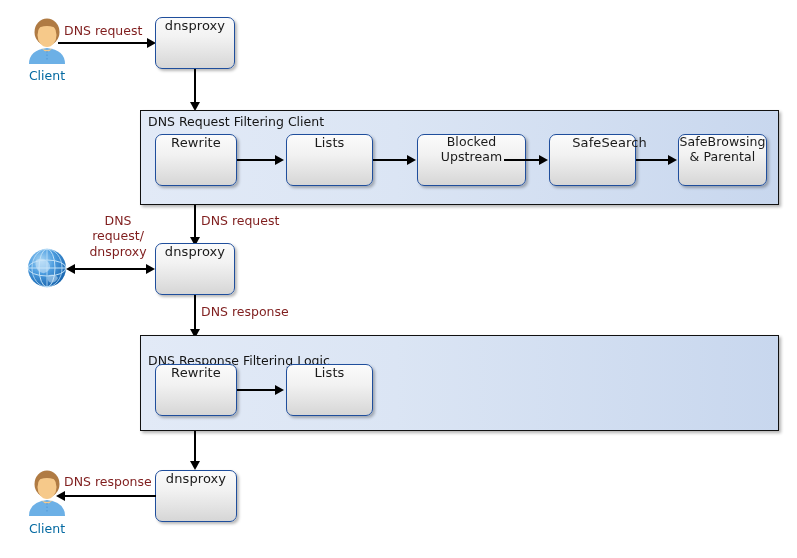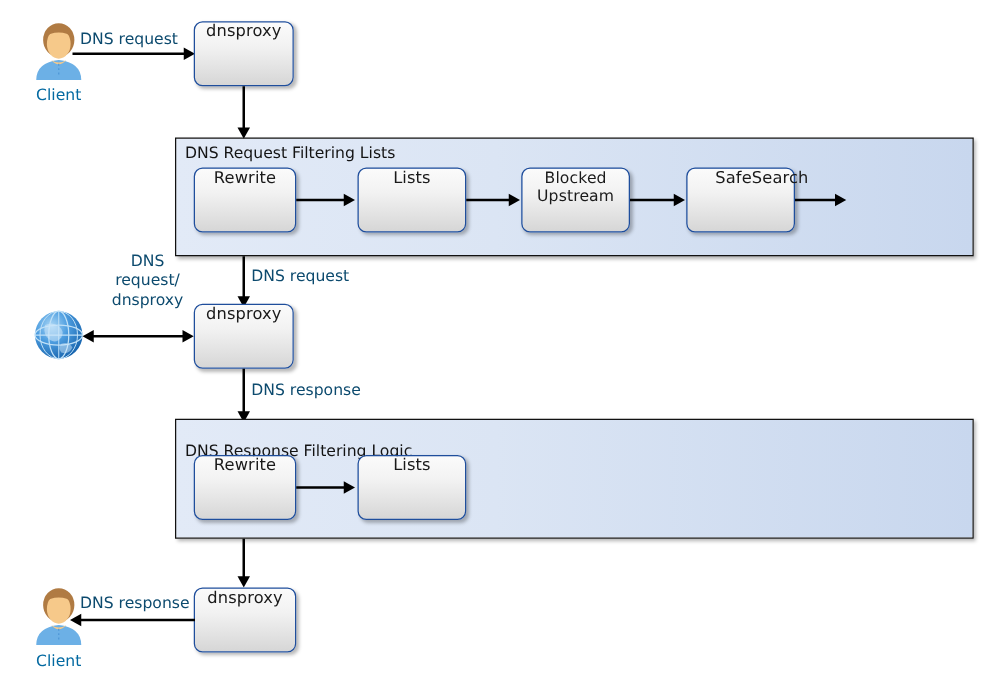--- a/index.html
+++ b/index.html
@@ -28,21 +28,21 @@
   
   .ln{position:absolute;background:#000;}
   .lnh{height:1.5px;}
   .lnv{width:1.5px;}
   .ah{position:absolute;width:0;height:0;}
   .ah-r{border-top:5px solid transparent;border-bottom:5px solid transparent;border-left:9px solid #000;}
   .ah-l{border-top:5px solid transparent;border-bottom:5px solid transparent;border-right:9px solid #000;}
   .ah-d{border-left:5px solid transparent;border-right:5px solid transparent;border-top:9px solid #000;}
 
   
-  .elabel{position:absolute;font-size:12.5px;color:#0c4a6e;white-space:nowrap;}
+  .elabel{position:absolute;font-size:12.5px;color:#7f1d1d;white-space:nowrap;}
   .elabel.multi{white-space:normal;text-align:center;line-height:1.22;}
 
   
   .cap{position:absolute;font-size:12.5px;color:#0369a1;text-align:center;line-height:1.2;}
 
   
   .person{position:absolute;width:46px;height:48px;}
   
   .globe{position:absolute;width:46px;height:46px;}
 </style>
@@ -68,49 +68,55 @@
   <div class="elabel" style="left:64px;top:23px;">DNS request</div>
 
   <div class="pbox" style="left:155px;top:17px;width:80px;height:52px;">
     <span>dnsproxy</span>
   </div>
 
   <div class="ln lnv" style="left:194px;top:69px;height:36px;"></div>
   <div class="ah ah-d" style="left:190px;top:102px;"></div>
 
   <div class="group" style="left:140px;top:110px;width:639px;height:95px;"></div>
-  <div class="group-title" style="left:148px;top:114px;">DNS Request Filtering Lists</div>
+  <div class="group-title" style="left:148px;top:114px;">DNS Request Filtering Client</div>
 
   <div class="pbox" style="left:155px;top:134px;width:82px;height:52px;">
     <span>Rewrite</span>
   </div>
   <div class="ln lnh" style="left:237px;top:159px;width:40px;"></div>
   <div class="ah ah-r" style="left:275px;top:155px;"></div>
 
   <div class="pbox" style="left:286px;top:134px;width:87px;height:52px;">
     <span>Lists</span>
   </div>
   <div class="ln lnh" style="left:373px;top:159px;width:36px;"></div>
   <div class="ah ah-r" style="left:407px;top:155px;"></div>
 
-  <div class="pbox small" style="left:417px;top:134px;width:87px;height:52px;">
+  <div class="pbox small" style="left:417px;top:134px;width:109px;height:52px;">
     <span>
       <span>Blocked</span><br>
       <span>Upstream</span>
     </span>
   </div>
   <div class="ln lnh" style="left:504px;top:159px;width:37px;"></div>
   <div class="ah ah-r" style="left:539px;top:155px;"></div>
 
   <div class="pbox" style="left:549px;top:134px;width:87px;height:52px;padding-left:34px;">
     <span>SafeSearch</span>
   </div>
   <div class="ln lnh" style="left:636px;top:159px;width:34px;"></div>
   <div class="ah ah-r" style="left:668px;top:155px;"></div>
 
+  <div class="pbox small" style="left:678px;top:134px;width:89px;height:52px;">
+    <span>
+      <span>SafeBrowsing</span><br>
+      <span>&amp; Parental</span>
+    </span>
+  </div>
 
   <div class="ln lnv" style="left:194px;top:205px;height:36px;"></div>
   <div class="ah ah-d" style="left:190px;top:237px;"></div>
   <div class="elabel" style="left:201px;top:213px;">DNS request</div>
 
   <div class="globe" style="left:24px;top:245px;">
     <svg viewBox="0 0 46 46" width="46" height="46">
       <defs>
         <radialGradient id="gl" cx="35%" cy="30%" r="75%">
           <stop offset="0%" stop-color="#a9d6f5"></stop>
@@ -125,21 +131,21 @@
       <line x1="4" y1="23" x2="42" y2="23" stroke="#bfe0f7" stroke-width="1"></line>
       <line x1="23" y1="4" x2="23" y2="42" stroke="#bfe0f7" stroke-width="0.8"></line>
       <path d="M12 15 q6 -3 11 1 q5 4 2 9 q-4 5 -9 2 q-6 -4 -4 -12 z" fill="#cfe8fa" opacity="0.55"></path>
       <path d="M25 30 q6 -2 9 3 q-3 6 -9 4 q-3 -4 0 -7 z" fill="#cfe8fa" opacity="0.5"></path>
     </svg>
   </div>
 
   <div class="ln lnh" style="left:74px;top:268px;width:74px;"></div>
   <div class="ah ah-l" style="left:66px;top:264px;"></div>
   <div class="ah ah-r" style="left:146px;top:264px;"></div>
-  <div class="elabel multi" style="left:78px;top:201px;width:80px;">
+  <div class="elabel multi" style="left:78px;top:213px;width:80px;">
     <span>DNS</span><br>
     <span>request/</span><br>
     <span>dnsproxy</span>
   </div>
 
   <div class="pbox" style="left:155px;top:243px;width:80px;height:52px;">
     <span>dnsproxy</span>
   </div>
 
   <div class="ln lnv" style="left:194px;top:295px;height:38px;"></div>

